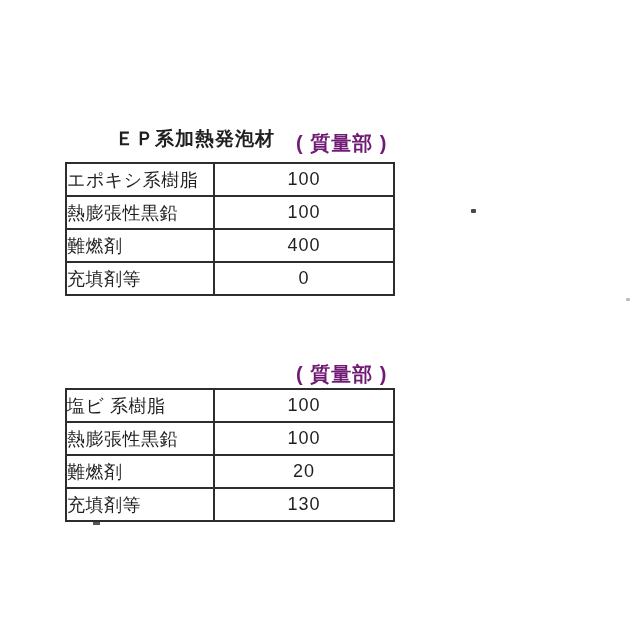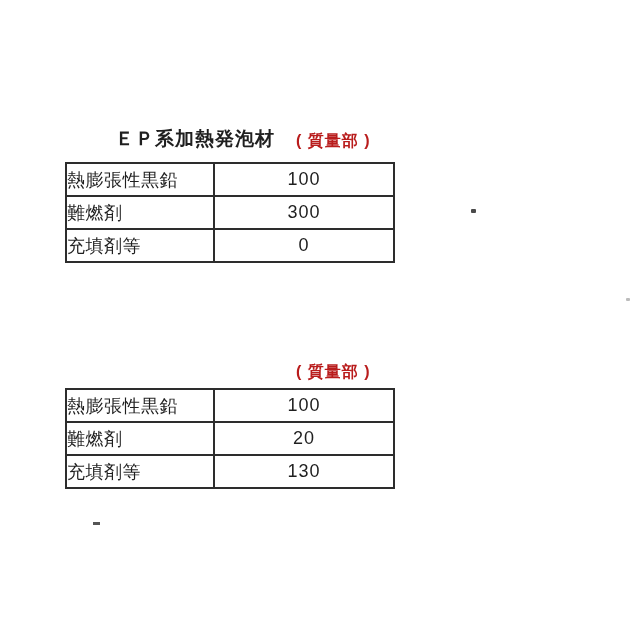--- a/index.html
+++ b/index.html
@@ -23,26 +23,26 @@
     font-weight: 600;
     letter-spacing: 1px;
     line-height: 1.1;
     color: #1f1f1f;
     white-space: nowrap;
   }
   .title-1 { left: 97px;  top: 111px; }
   .title-2 { left: 96px;  top: 341px; }
   .unit-label {
     position: absolute;
-    font-size: 16px;
+    font-size: 20px;
     font-weight: 600;
     letter-spacing: 1px;
     line-height: 1.1;
     white-space: nowrap;
-    color: #b91c1c;
+    color: #701a75;
   }
   .unit-1 { left: 296px; top: 132px; }
   .unit-2 { left: 296px; top: 363px; }
   table.comp {
     position: absolute;
     left: 65px;
     width: 330px;
     border-collapse: collapse;
     table-layout: fixed;
     background: #ffffff;
@@ -78,39 +78,47 @@
 
 <div class="page">
 
   <h2 class="tbl-title title-1">ＥＰ系加熱発泡材</h2>
 
   <div class="unit-label unit-1">( 質量部 )</div>
 
   <table class="comp table-1">
     <tbody>
       <tr>
+        <td class="lbl">エポキシ系樹脂</td>
+        <td class="val">100</td>
+      </tr>
+      <tr>
         <td class="lbl">熱膨張性黒鉛</td>
         <td class="val">100</td>
       </tr>
       <tr>
         <td class="lbl">難燃剤</td>
-        <td class="val">300</td>
+        <td class="val">400</td>
       </tr>
       <tr>
         <td class="lbl">充填剤等</td>
         <td class="val">0</td>
       </tr>
     </tbody>
   </table>
 
 
   <div class="unit-label unit-2">( 質量部 )</div>
 
   <table class="comp table-2">
     <tbody>
+      <tr>
+        <td class="lbl">塩ビ 系樹脂</td>
+        <td class="val">100</td>
+      </tr>
       <tr>
         <td class="lbl">熱膨張性黒鉛</td>
         <td class="val">100</td>
       </tr>
       <tr>
         <td class="lbl">難燃剤</td>
         <td class="val">20</td>
       </tr>
       <tr>
         <td class="lbl">充填剤等</td>

